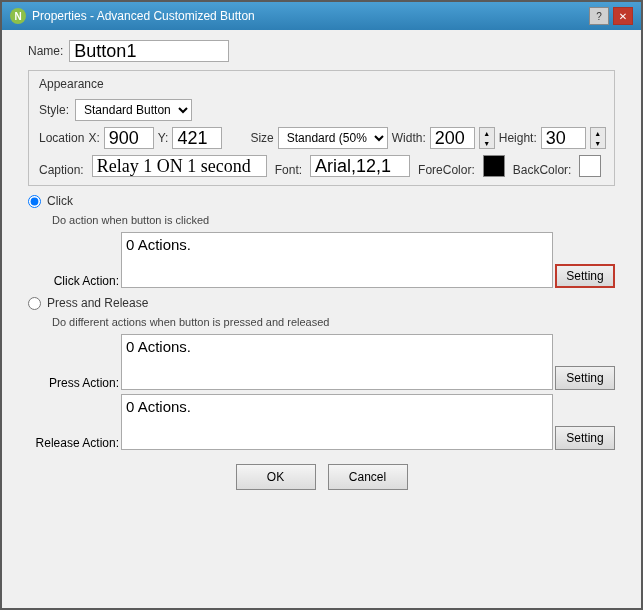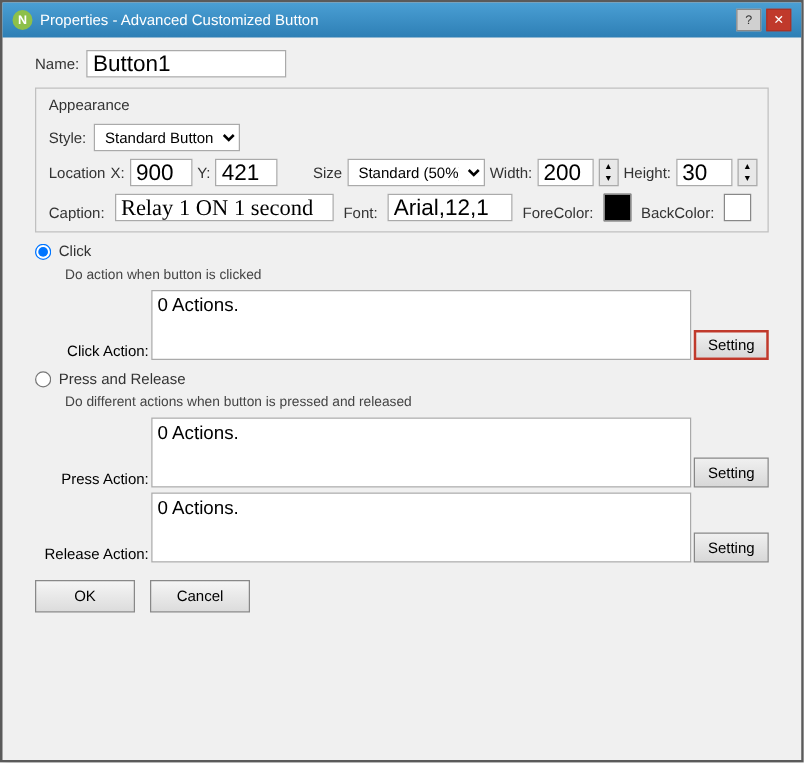--- a/index.html
+++ b/index.html
@@ -252,20 +252,21 @@
       white-space: nowrap;
     }
 
     .setting-btn.highlighted {
       border: 2px solid #c0392b;
       background: linear-gradient(to bottom, #f0f0f0, #d8d8d8);
     }
 
     .button-row {
       display: flex;
+      justify-content: center;
       gap: 12px;
       margin-top: 6px;
       padding-bottom: 8px;
     }
 
     .dialog-btn {
       width: 80px;
       height: 26px;
       border: 1px solid #888;
       background: linear-gradient(to bottom, #f5f5f5, #dcdcdc);

